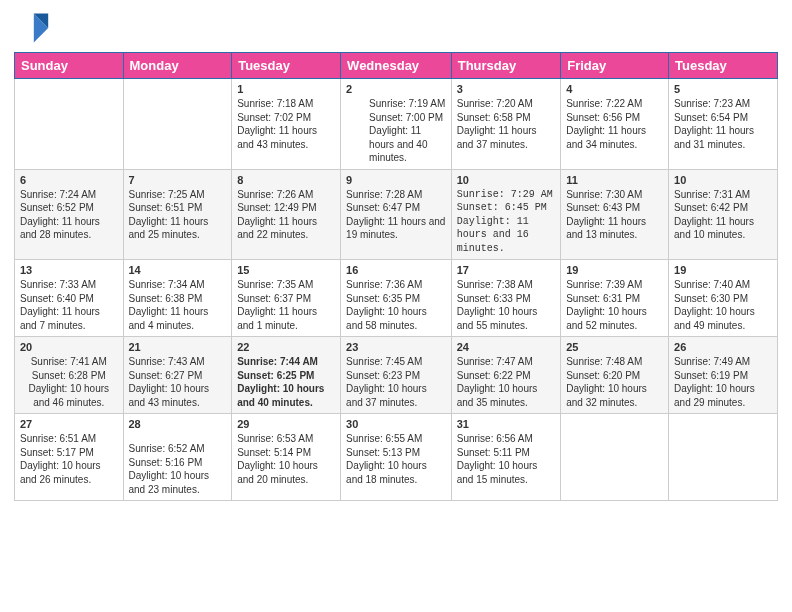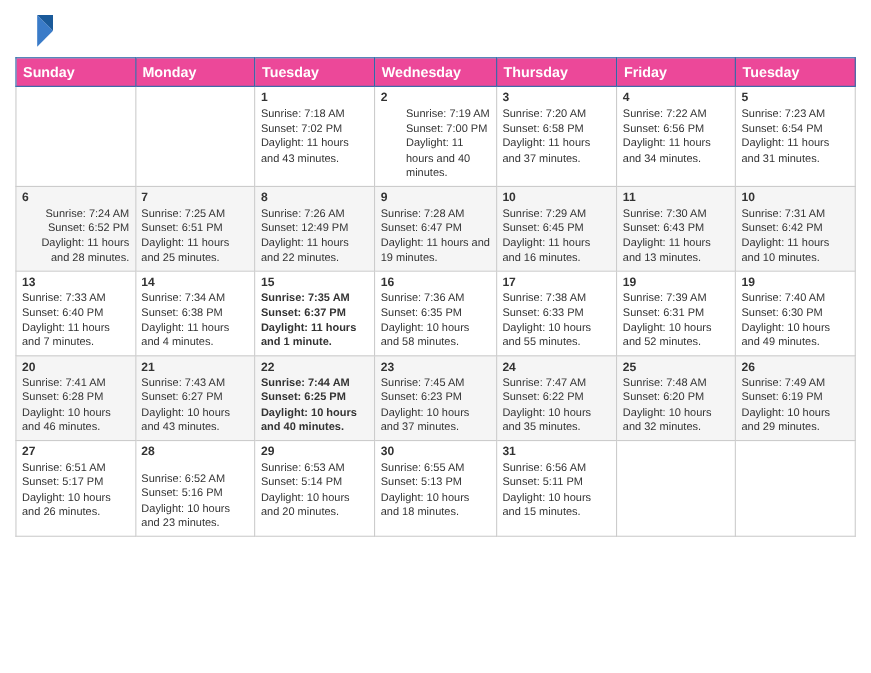--- a/index.html
+++ b/index.html
@@ -169,21 +169,21 @@
           <td>
             <span class="day-num">5</span>
             <div class="day-info" style="white-space: pre-line;">Sunrise: 7:23 AM
 Sunset: 6:54 PM
 Daylight: 11 hours and 31 minutes.</div>
           </td>
         </tr>
         <tr>
           <td>
             <span class="day-num">6</span>
-            <div class="day-info" style="white-space: pre-line; text-align: right;">Sunrise: 7:24 AM
+            <div class="day-info" style="white-space: pre-line;">Sunrise: 7:24 AM
 Sunset: 6:52 PM
 Daylight: 11 hours and 28 minutes.</div>
           </td>
           <td>
             <span class="day-num">7</span>
             <div class="day-info" style="white-space: pre-line;">Sunrise: 7:25 AM
 Sunset: 6:51 PM
 Daylight: 11 hours and 25 minutes.</div>
           </td>
           <td>
@@ -193,21 +193,21 @@
 Daylight: 11 hours and 22 minutes.</div>
           </td>
           <td>
             <span class="day-num">9</span>
             <div class="day-info" style="white-space: pre-line;">Sunrise: 7:28 AM
 Sunset: 6:47 PM
 Daylight: 11 hours and 19 minutes.</div>
           </td>
           <td>
             <span class="day-num">10</span>
-            <div class="day-info" style="white-space: pre-line;">Sunrise: 7:29 AM
+            <div class="day-info" style="white-space: pre-line; font-family: Liberation Mono, monospace;">Sunrise: 7:29 AM
 Sunset: 6:45 PM
 Daylight: 11 hours and 16 minutes.</div>
           </td>
           <td>
             <span class="day-num">11</span>
             <div class="day-info" style="white-space: pre-line;">Sunrise: 7:30 AM
 Sunset: 6:43 PM
 Daylight: 11 hours and 13 minutes.</div>
           </td>
           <td>
@@ -225,21 +225,21 @@
 Daylight: 11 hours and 7 minutes.</div>
           </td>
           <td>
             <span class="day-num">14</span>
             <div class="day-info" style="white-space: pre-line;">Sunrise: 7:34 AM
 Sunset: 6:38 PM
 Daylight: 11 hours and 4 minutes.</div>
           </td>
           <td>
             <span class="day-num">15</span>
-            <div class="day-info" style="white-space: pre-line; font-weight: bold;">Sunrise: 7:35 AM
+            <div class="day-info" style="white-space: pre-line;">Sunrise: 7:35 AM
 Sunset: 6:37 PM
 Daylight: 11 hours and 1 minute.</div>
           </td>
           <td>
             <span class="day-num">16</span>
             <div class="day-info" style="white-space: pre-line;">Sunrise: 7:36 AM
 Sunset: 6:35 PM
 Daylight: 10 hours and 58 minutes.</div>
           </td>
           <td>
@@ -257,21 +257,21 @@
           <td>
             <span class="day-num">19</span>
             <div class="day-info" style="white-space: pre-line;">Sunrise: 7:40 AM
 Sunset: 6:30 PM
 Daylight: 10 hours and 49 minutes.</div>
           </td>
         </tr>
         <tr>
           <td>
             <span class="day-num">20</span>
-            <div class="day-info" style="white-space: pre-line;">Sunrise: 7:41 AM
+            <div class="day-info" style="white-space: pre-line; text-align: center;">Sunrise: 7:41 AM
 Sunset: 6:28 PM
 Daylight: 10 hours and 46 minutes.</div>
           </td>
           <td>
             <span class="day-num">21</span>
             <div class="day-info" style="white-space: pre-line;">Sunrise: 7:43 AM
 Sunset: 6:27 PM
 Daylight: 10 hours and 43 minutes.</div>
           </td>
           <td>

